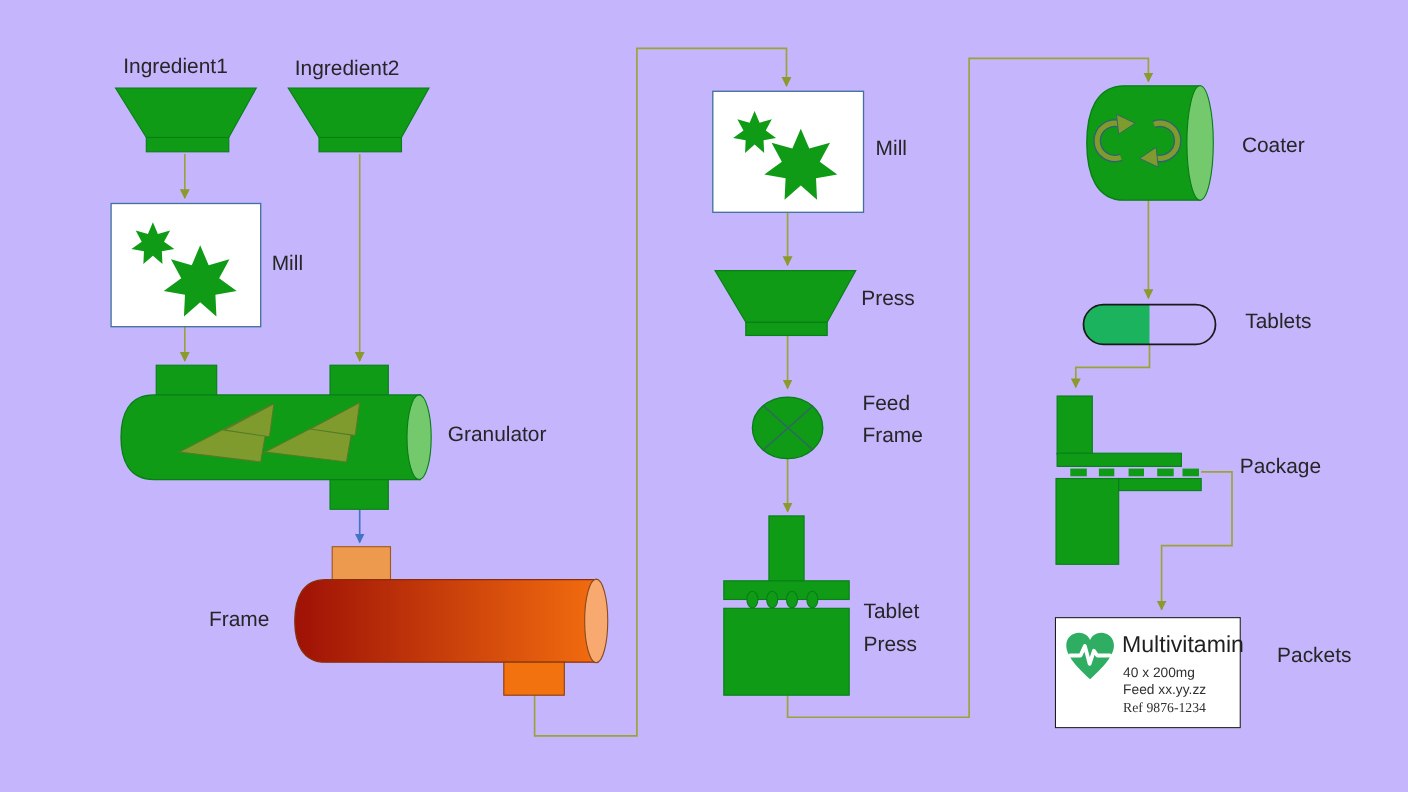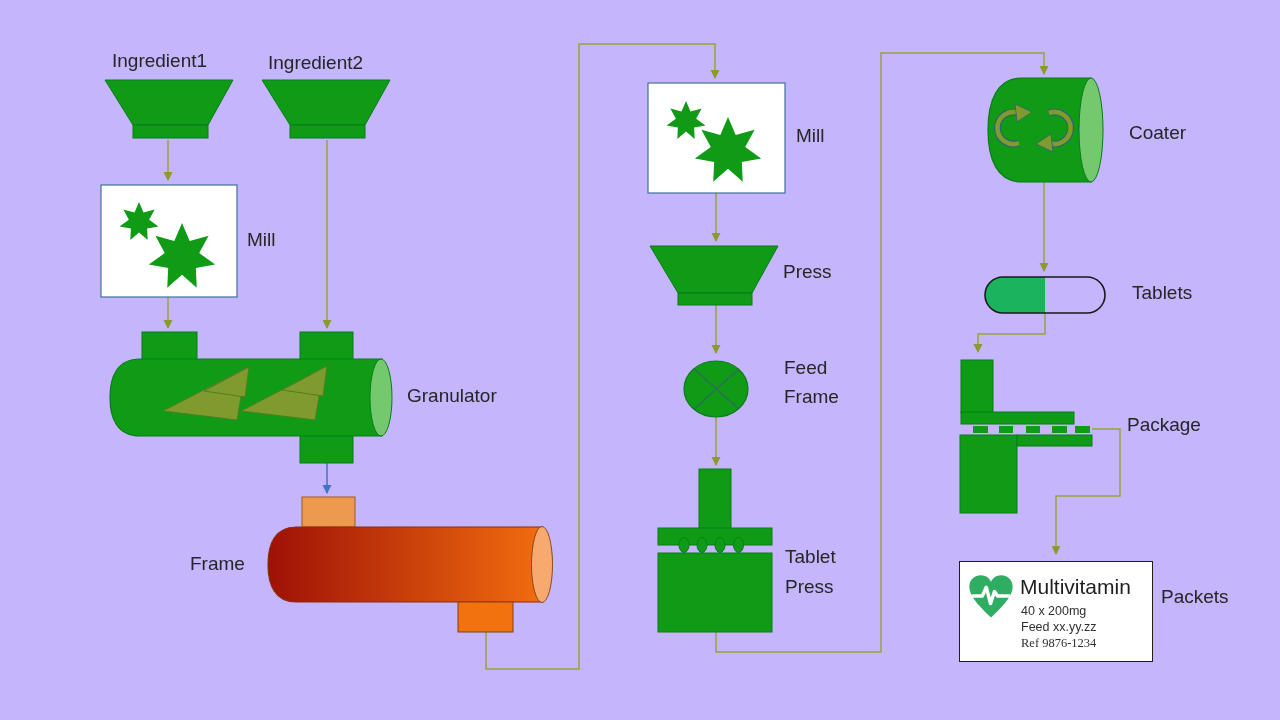--- a/index.html
+++ b/index.html
@@ -1,21 +1,21 @@
 <!DOCTYPE html>
 <html><head>
 <meta charset="utf-8">
 <style>
   html,body{margin:0;padding:0;background:#ffffff;}
   #stage{position:relative;width:1280px;height:720px;overflow:hidden;
          font-family:"Liberation Sans",sans-serif;background:#c4b5fd;}
   svg{display:block;}
   #diagram{position:absolute;left:0;top:0;}
   .label{position:absolute;font-size:19px;line-height:1.2;color:#262626;white-space:nowrap;}
-  .packets-box{position:absolute;left:959px;top:561px;width:194px;height:101px;
+  .packets-box{position:absolute;left:959px;top:561px;width:169px;height:101px;
                background:#ffffff;border:1.6px solid #1d1d1d;box-sizing:border-box;}
   .pk-heart{position:absolute;left:5px;top:9px;}
   .pk-title{position:absolute;left:60px;top:13px;font-size:21px;color:#1f1f1f;}
   .pk-small{position:absolute;left:61px;font-size:12.5px;color:#303030;}
   .pk-dose{top:42px;}
   .pk-date{top:58px;}
   .pk-ref{top:74px;font-family:Liberation Serif, serif;}
 </style>
 </head>
 <body>

